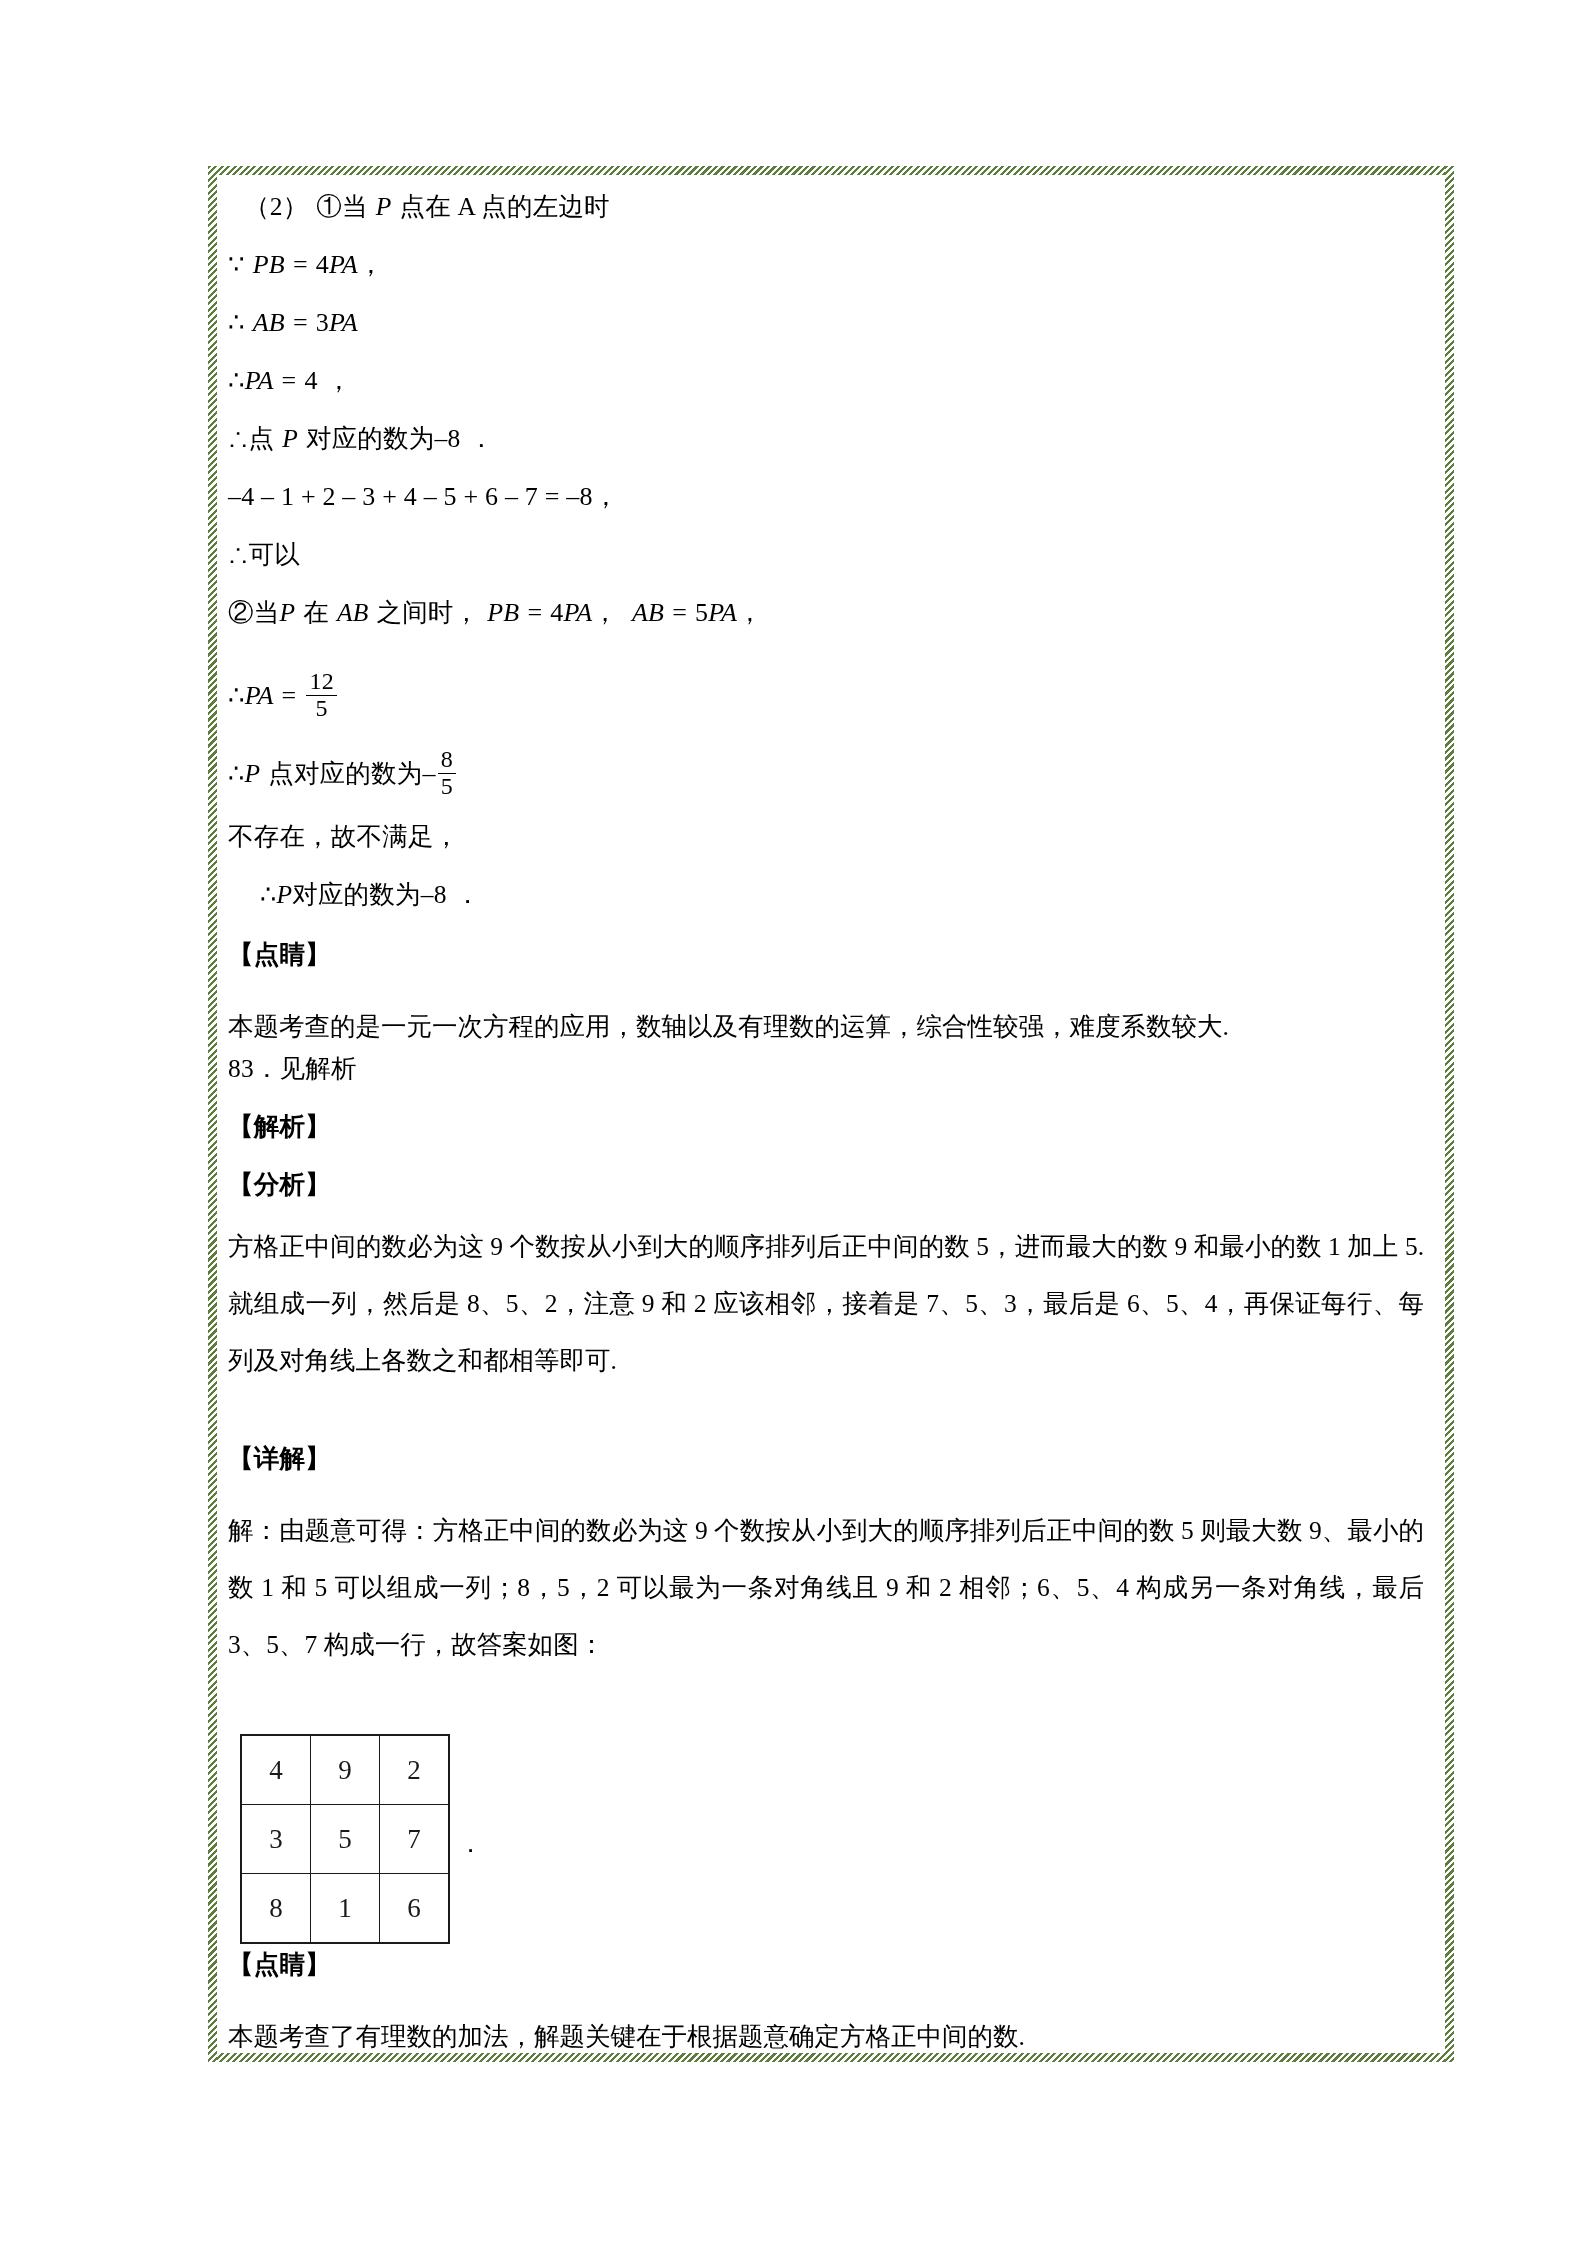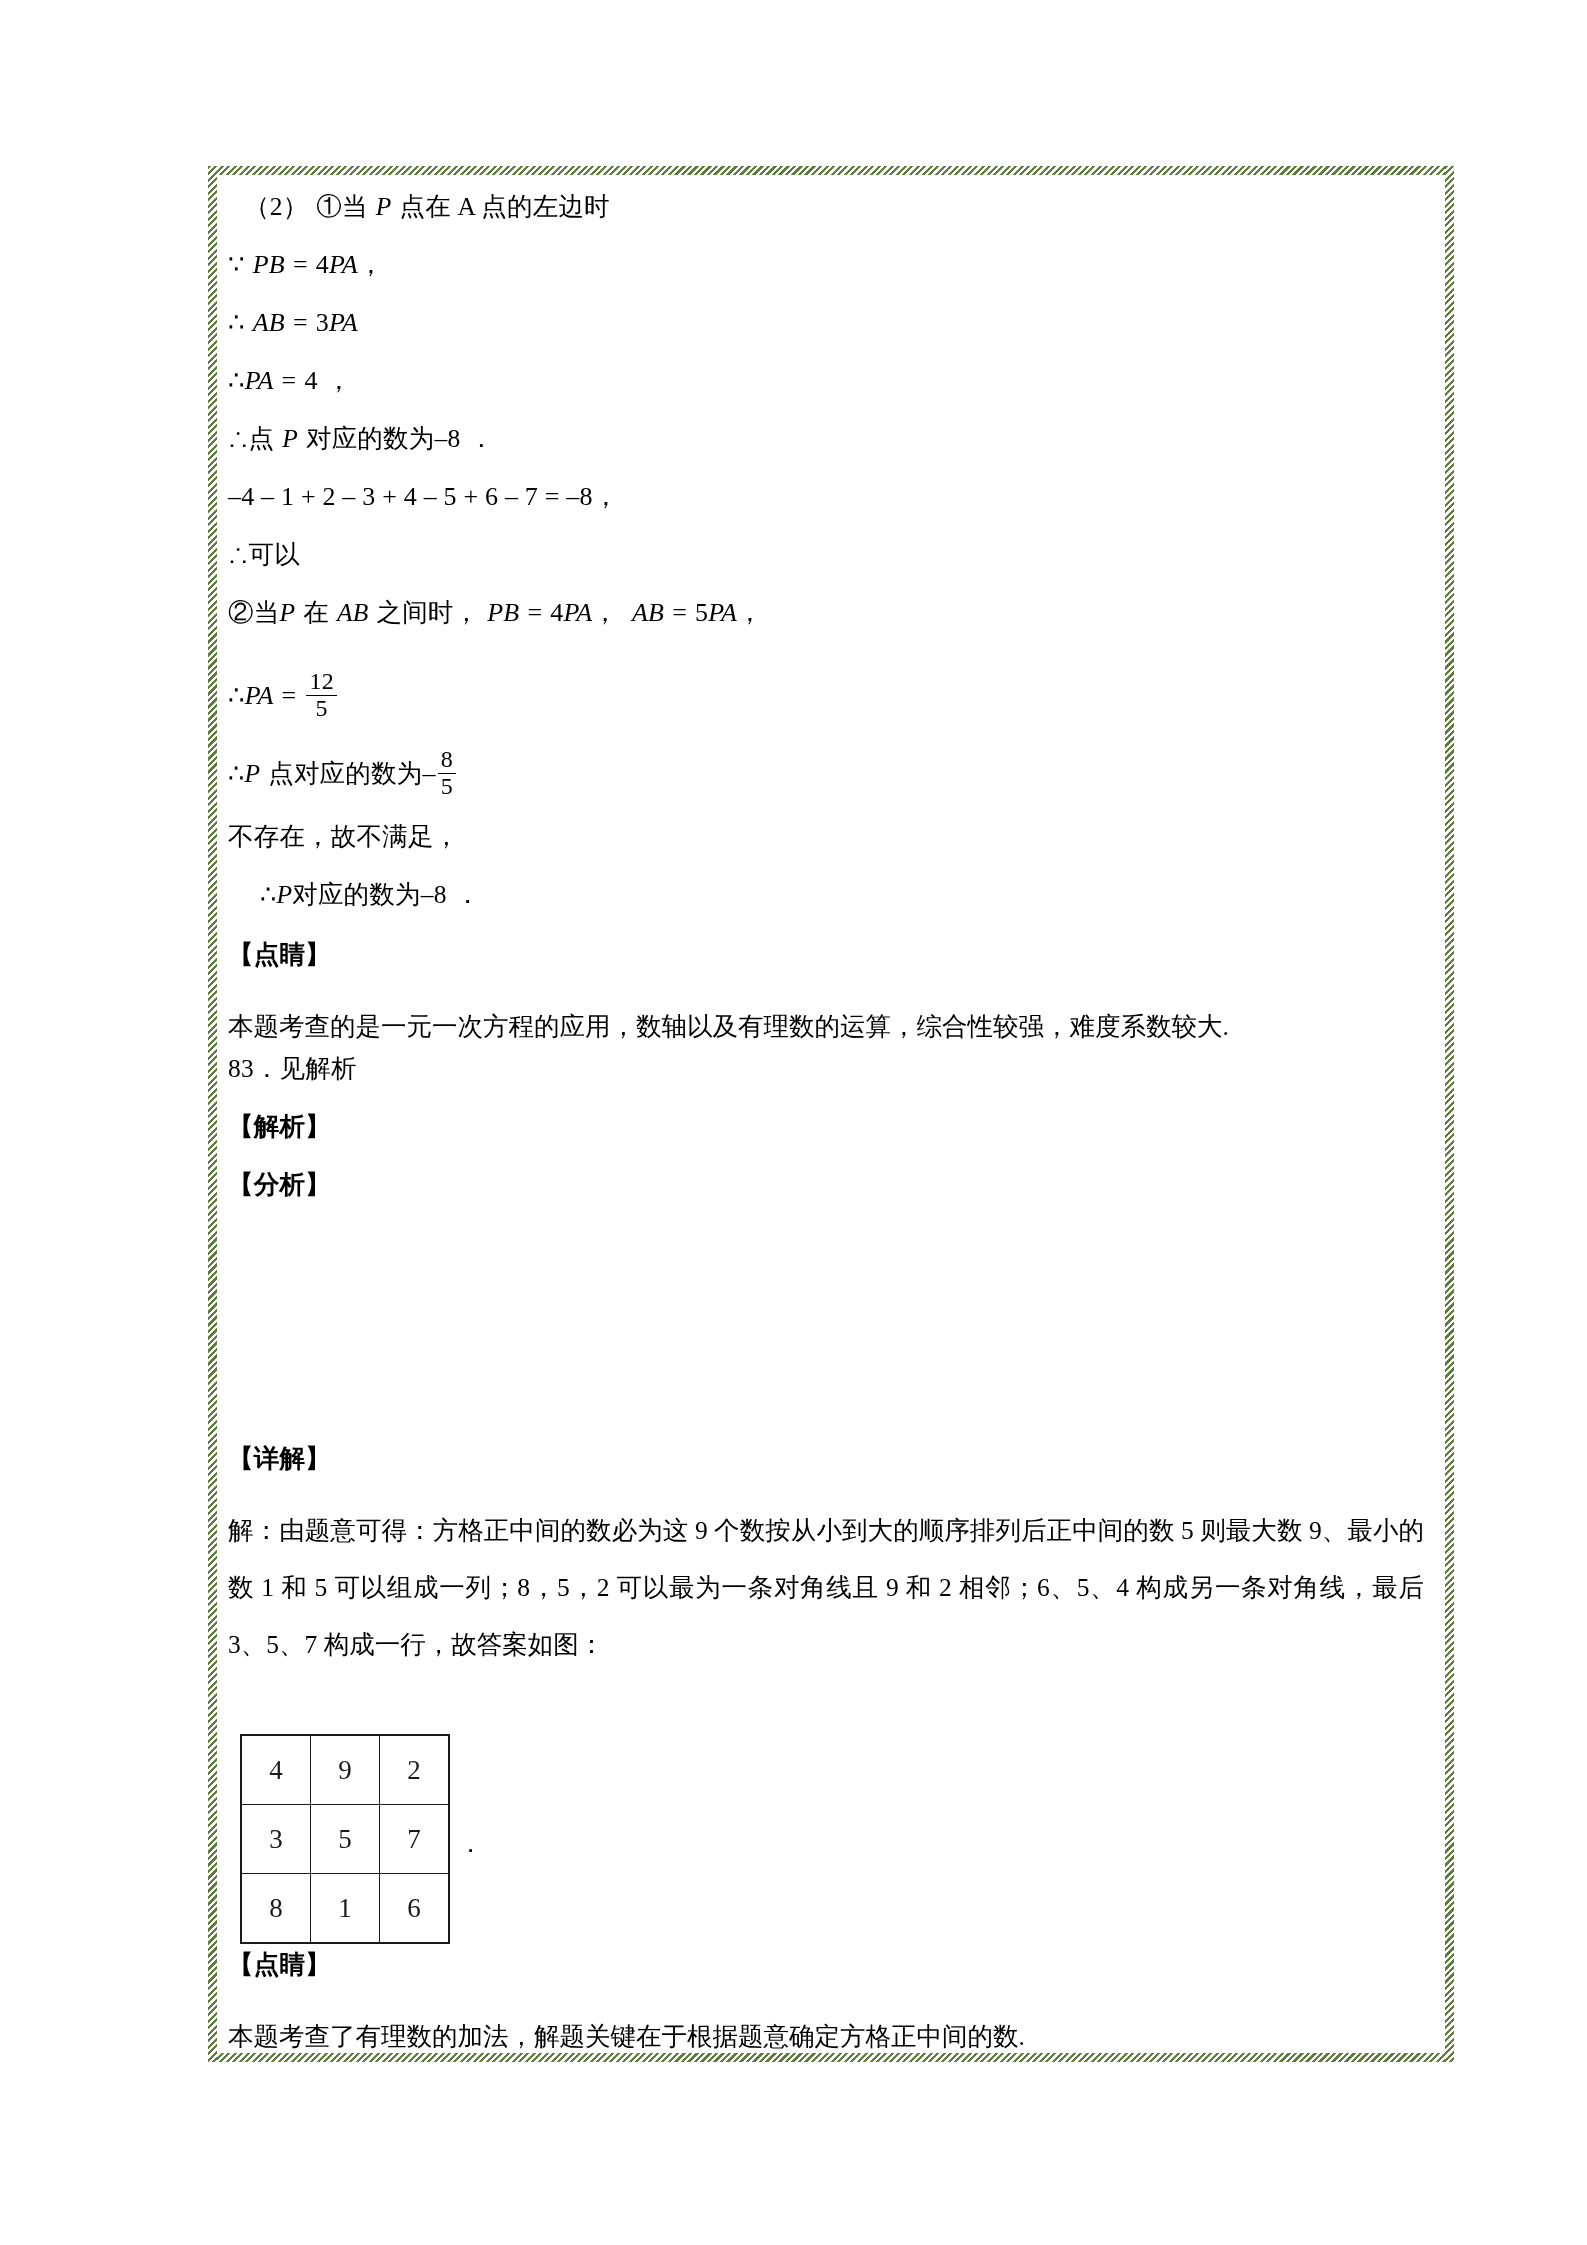--- a/index.html
+++ b/index.html
@@ -218,20 +218,23 @@
     </div>
 
     <div class="line cn bold" style="left:2px; top:934px;">
       <span>【解析】</span>
     </div>
 
     <div class="line cn bold" style="left:2px; top:992px;">
       <span>【分析】</span>
     </div>
 
+    <div class="para cn" style="left:2px; top:1038px; width:1196px;">
+      <span>方格正中间的数必为这 9 个数按从小到大的顺序排列后正中间的数 5，进而最大的数 9 和最小的数 1 加上 5.就组成一列，然后是 8、5、2，注意 9 和 2 应该相邻，接着是 7、5、3，最后是 6、5、4，再保证每行、每列及对角线上各数之和都相等即可.</span>
+    </div>
 
     <div class="line cn bold" style="left:2px; top:1266px;">
       <span>【详解】</span>
     </div>
 
     <div class="para cn" style="left:2px; top:1322px; width:1196px;">
       <span>解：由题意可得：方格正中间的数必为这 9 个数按从小到大的顺序排列后正中间的数 5 则最大数 9、最小的数 1 和 5 可以组成一列；8，5，2 可以最为一条对角线且 9 和 2 相邻；6、5、4 构成另一条对角线，最后 3、5、7 构成一行，故答案如图：</span>
     </div>
 
     <table class="grid">

